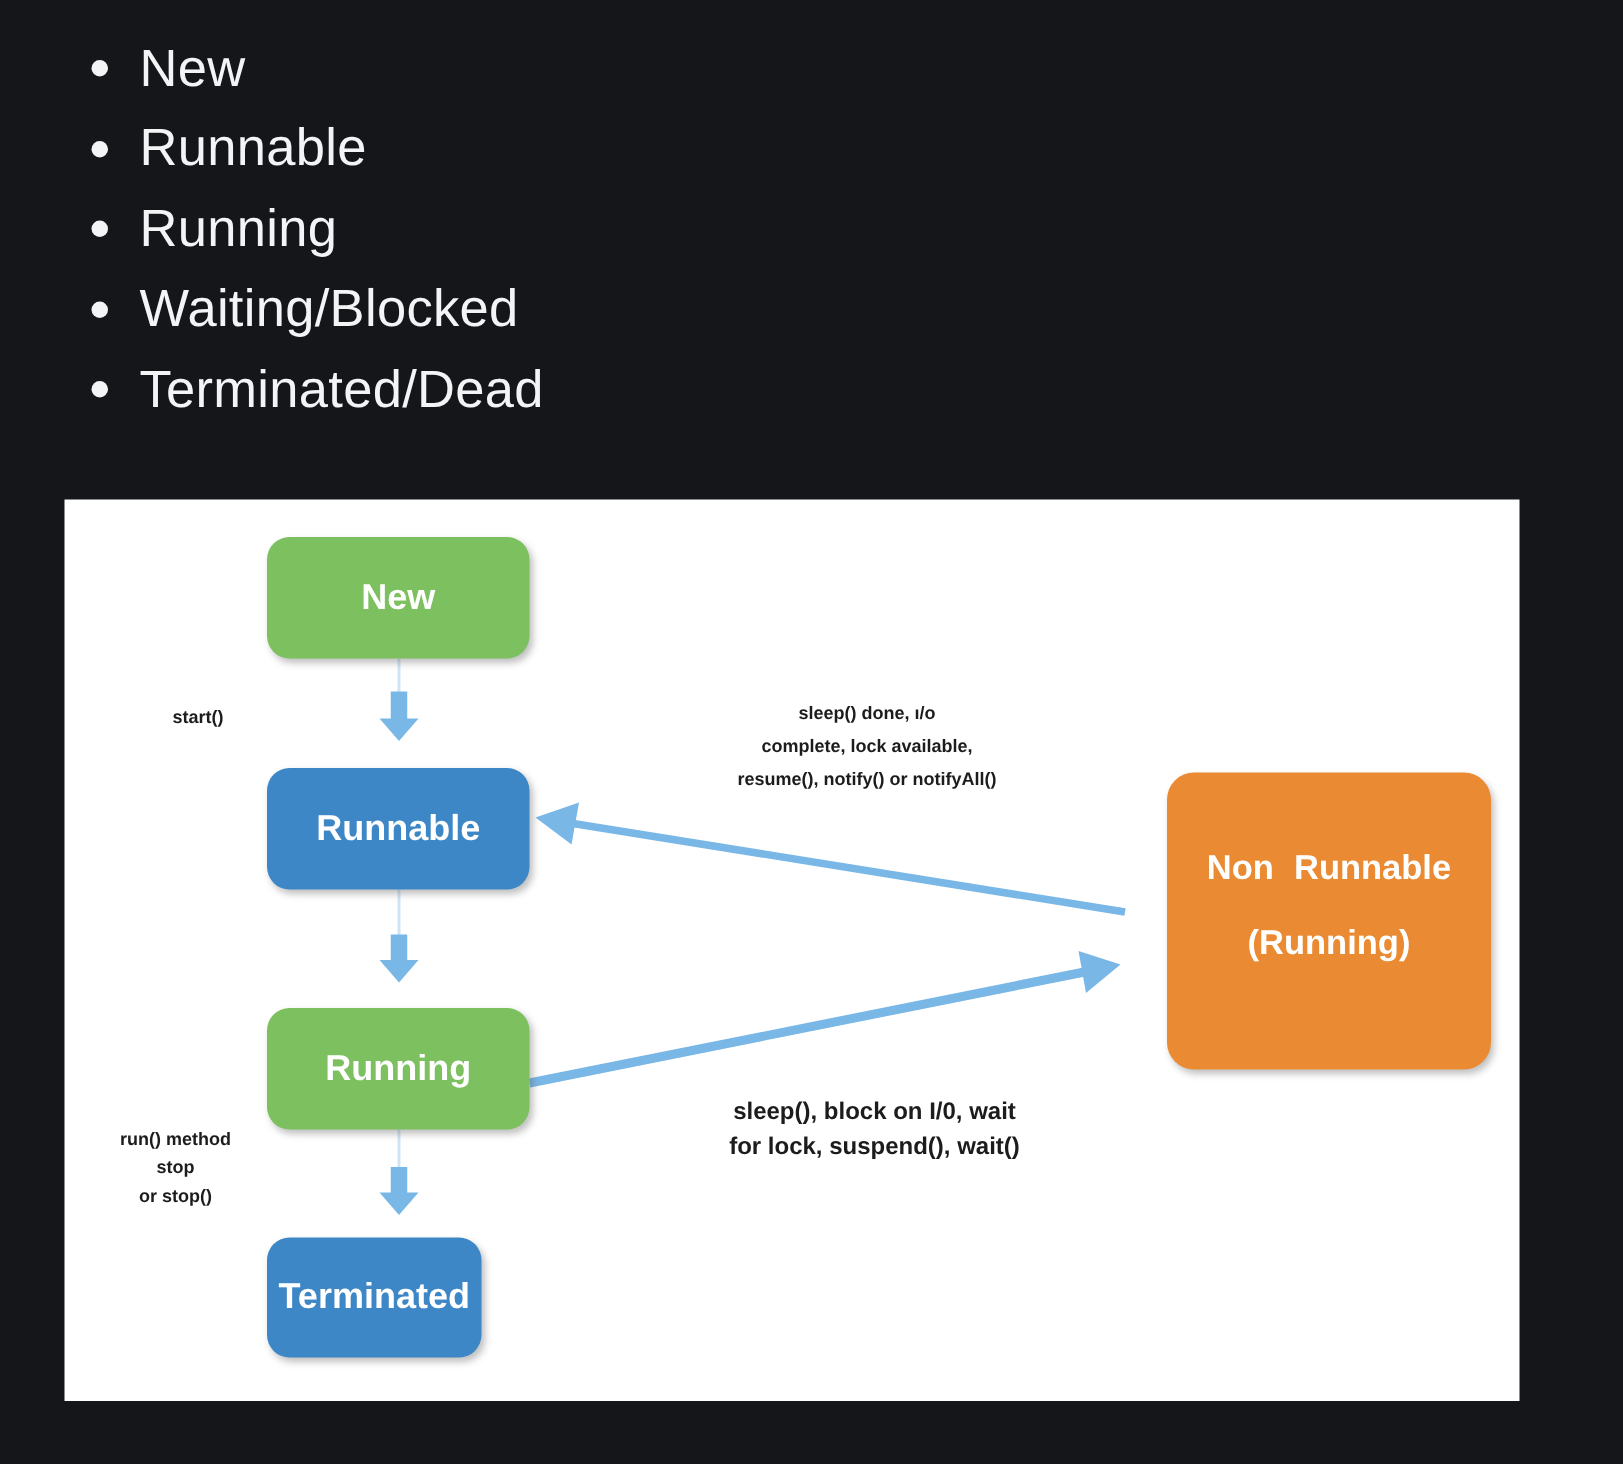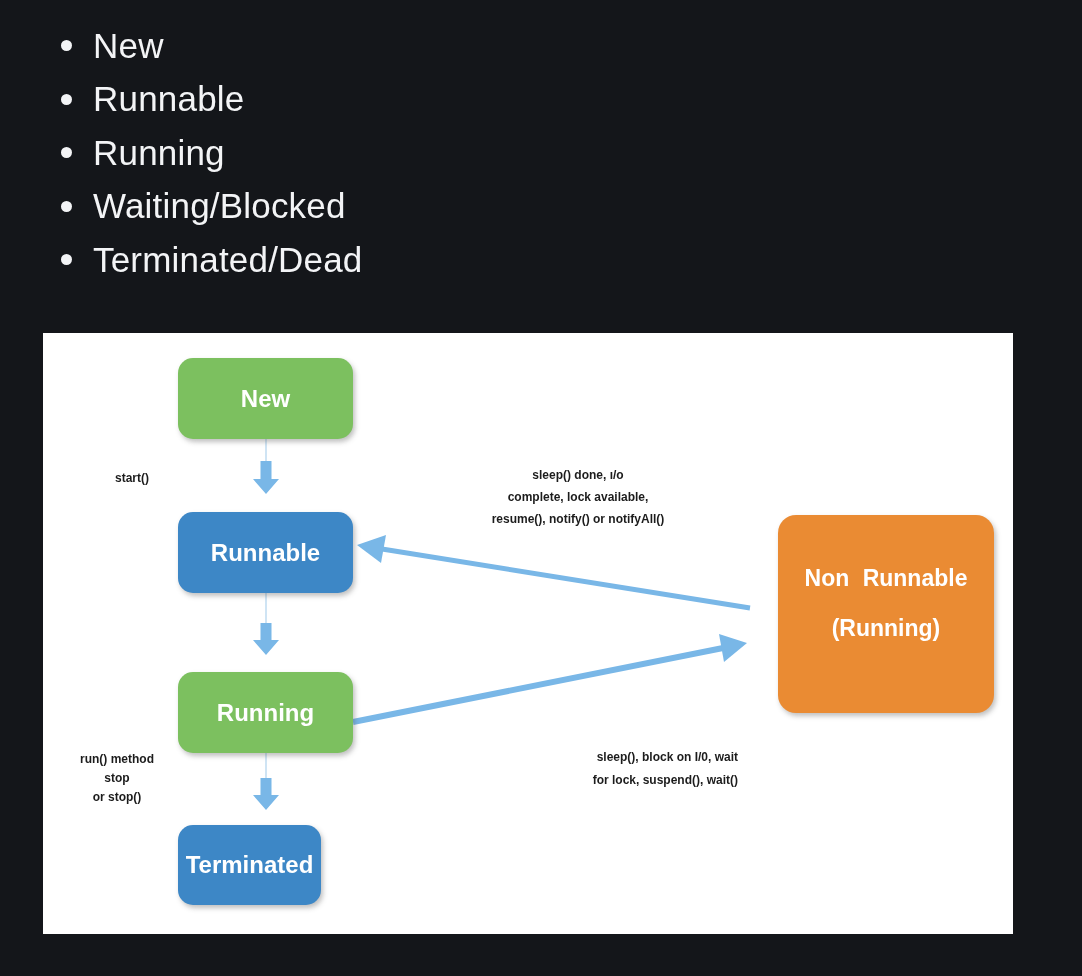--- a/index.html
+++ b/index.html
@@ -33,21 +33,21 @@
   #node-running{left:135px;top:339px;width:175px;height:81px;}
   #node-terminated{left:135px;top:492px;width:143px;height:80px;}
   #node-nonrunnable{left:707px;top:182px;width:216px;height:198px;border-radius:18px;
     flex-direction:column;gap:27px;font-size:23px;padding-bottom:22px;margin-left:28px;}
   #node-nonrunnable .nr-line1{word-spacing:7px;}
   .node span{display:block;line-height:1;}
   .dlabel{position:absolute;color:var(--label);font-weight:bold;font-size:12px;line-height:21px;}
   .dlabel span{display:block;}
   #label-start{left:58px;top:135px;width:62px;text-align:center;}
   #label-to-runnable{left:385px;top:131px;width:300px;text-align:center;line-height:22px;}
-  #label-to-blocked{left:385px;top:397px;width:310px;text-align:right;font-size:12px;line-height:23px;margin-top:16px;}
+  #label-to-blocked{left:385px;top:397px;width:310px;text-align:center;font-size:16px;line-height:23px;}
   #label-run-exit{left:15px;top:417px;width:118px;text-align:center;line-height:19px;}
 </style>
 </head>
 <body>
 
 <ul class="bullets">
   <li>
     <span class="dot"></span>
     <span>New</span>
   </li>

